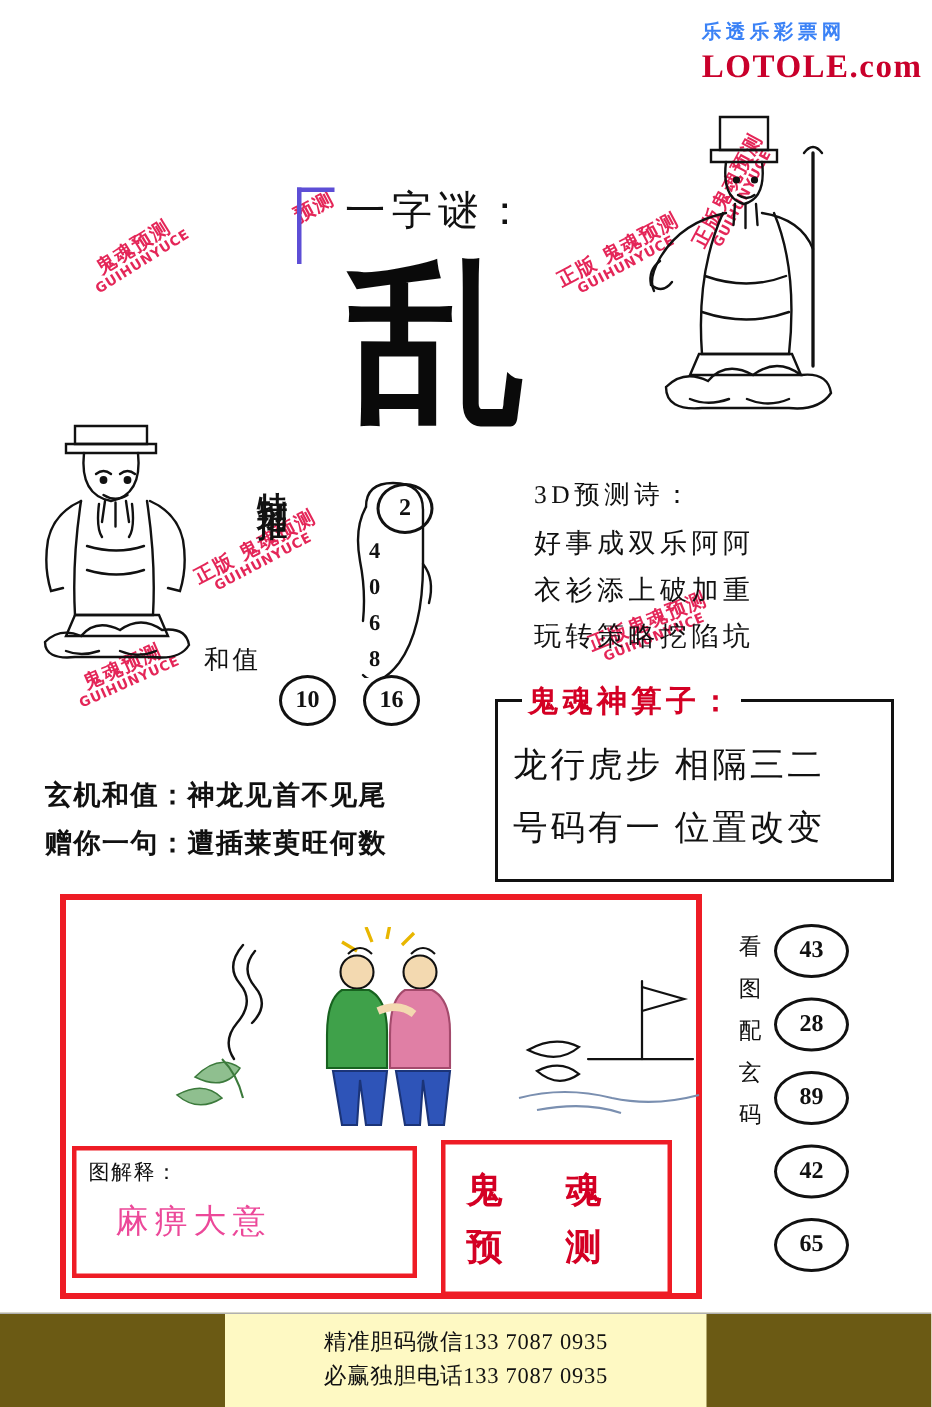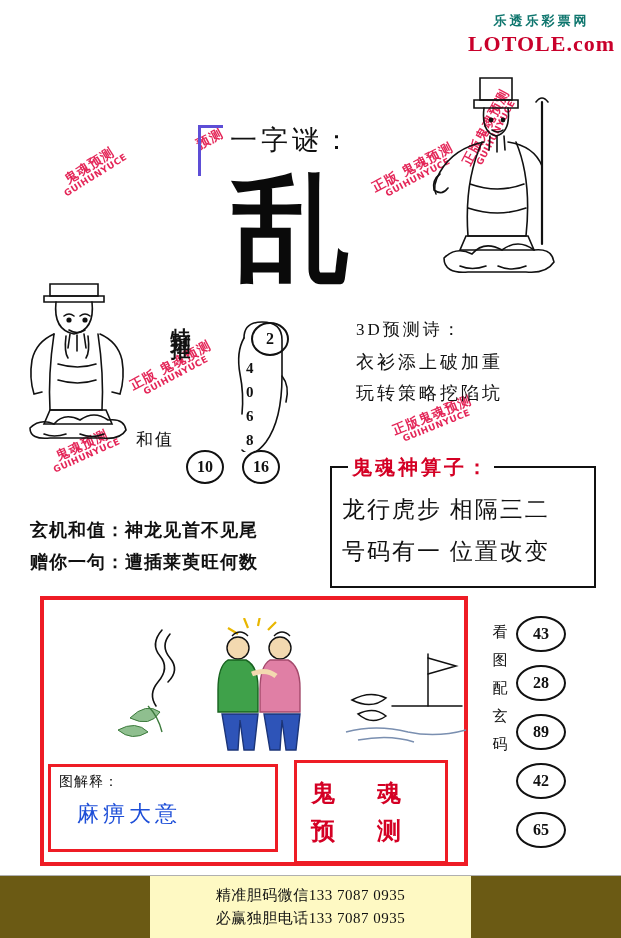--- a/index.html
+++ b/index.html
@@ -12,21 +12,21 @@
   .page{position:absolute;left:0;top:0;width:621px;height:938px;}
 
   
   .wm-top{
     position:absolute;right:6px;top:12px;
     font-family:"Liberation Serif","DejaVu Serif",serif;
     font-weight:bold;font-size:22px;color:#c9002b;
     letter-spacing:1px;
     text-shadow:0 0 1px #fff;
   }
-  .wm-top .cn{font-size:13px;color:#0f766e;display:block;text-align:center;letter-spacing:3px;margin-bottom:1px;}
+  .wm-top .cn{font-size:13px;color:#3b82f6;display:block;text-align:left;letter-spacing:3px;margin-bottom:1px;}
 
   
   .stamp{
     position:absolute;color:#e2144a;font-weight:bold;
     font-family:"DejaVu Sans","Liberation Sans",sans-serif;
     line-height:1.05;opacity:.92;white-space:nowrap;
     text-align:center;
   }
   .stamp .l1{font-size:13px;letter-spacing:1px;display:block;}
   .stamp .l2{font-size:9px;letter-spacing:.5px;display:block;}
@@ -130,21 +130,21 @@
     left:48px;top:764px;width:224px;height:82px;
   }
   .tujie .lbl{
     position:absolute;left:8px;top:6px;
     font-family:"Liberation Serif","DejaVu Serif",serif;
     font-size:14px;color:#111;letter-spacing:1px;
   }
   .tujie .val{
     position:absolute;left:26px;top:32px;
     font-family:"Liberation Serif","DejaVu Serif",serif;
-    font-size:22px;color:#1d4ed8;letter-spacing:4px;
+    font-size:22px;color:#ec4899;letter-spacing:4px;
   }
   .guihun-box{
     left:294px;top:760px;width:148px;height:98px;
   }
   .guihun-box .g{
     position:absolute;
     font-family:"Liberation Serif","DejaVu Serif",serif;
     font-size:24px;font-weight:bold;color:#d40024;letter-spacing:2px;
   }
   .gA{left:14px;top:14px;}
@@ -299,20 +299,21 @@
   <div class="num-plain" style="left:246px;top:384px;">0</div>
   <div class="num-plain" style="left:246px;top:408px;">6</div>
   <div class="num-plain" style="left:246px;top:432px;">8</div>
 
   <div class="hezhi">和值</div>
   <div class="oval mid" style="left:186px;top:450px;">10</div>
   <div class="oval mid" style="left:242px;top:450px;">16</div>
 
   <div class="poem">
     <div class="ph">3D预测诗：</div>
+    <div class="pl">好事成双乐阿阿</div>
     <div class="pl">衣衫添上破加重</div>
     <div class="pl">玩转策略挖陷坑</div>
   </div>
 
   <div class="xj" style="top:518px;">
     <span class="k">玄机和值：</span><span class="v">神龙见首不见尾</span>
   </div>
   <div class="xj" style="top:550px;">
     <span class="k">赠你一句：</span><span class="v">遭插莱萸旺何数</span>
   </div>

